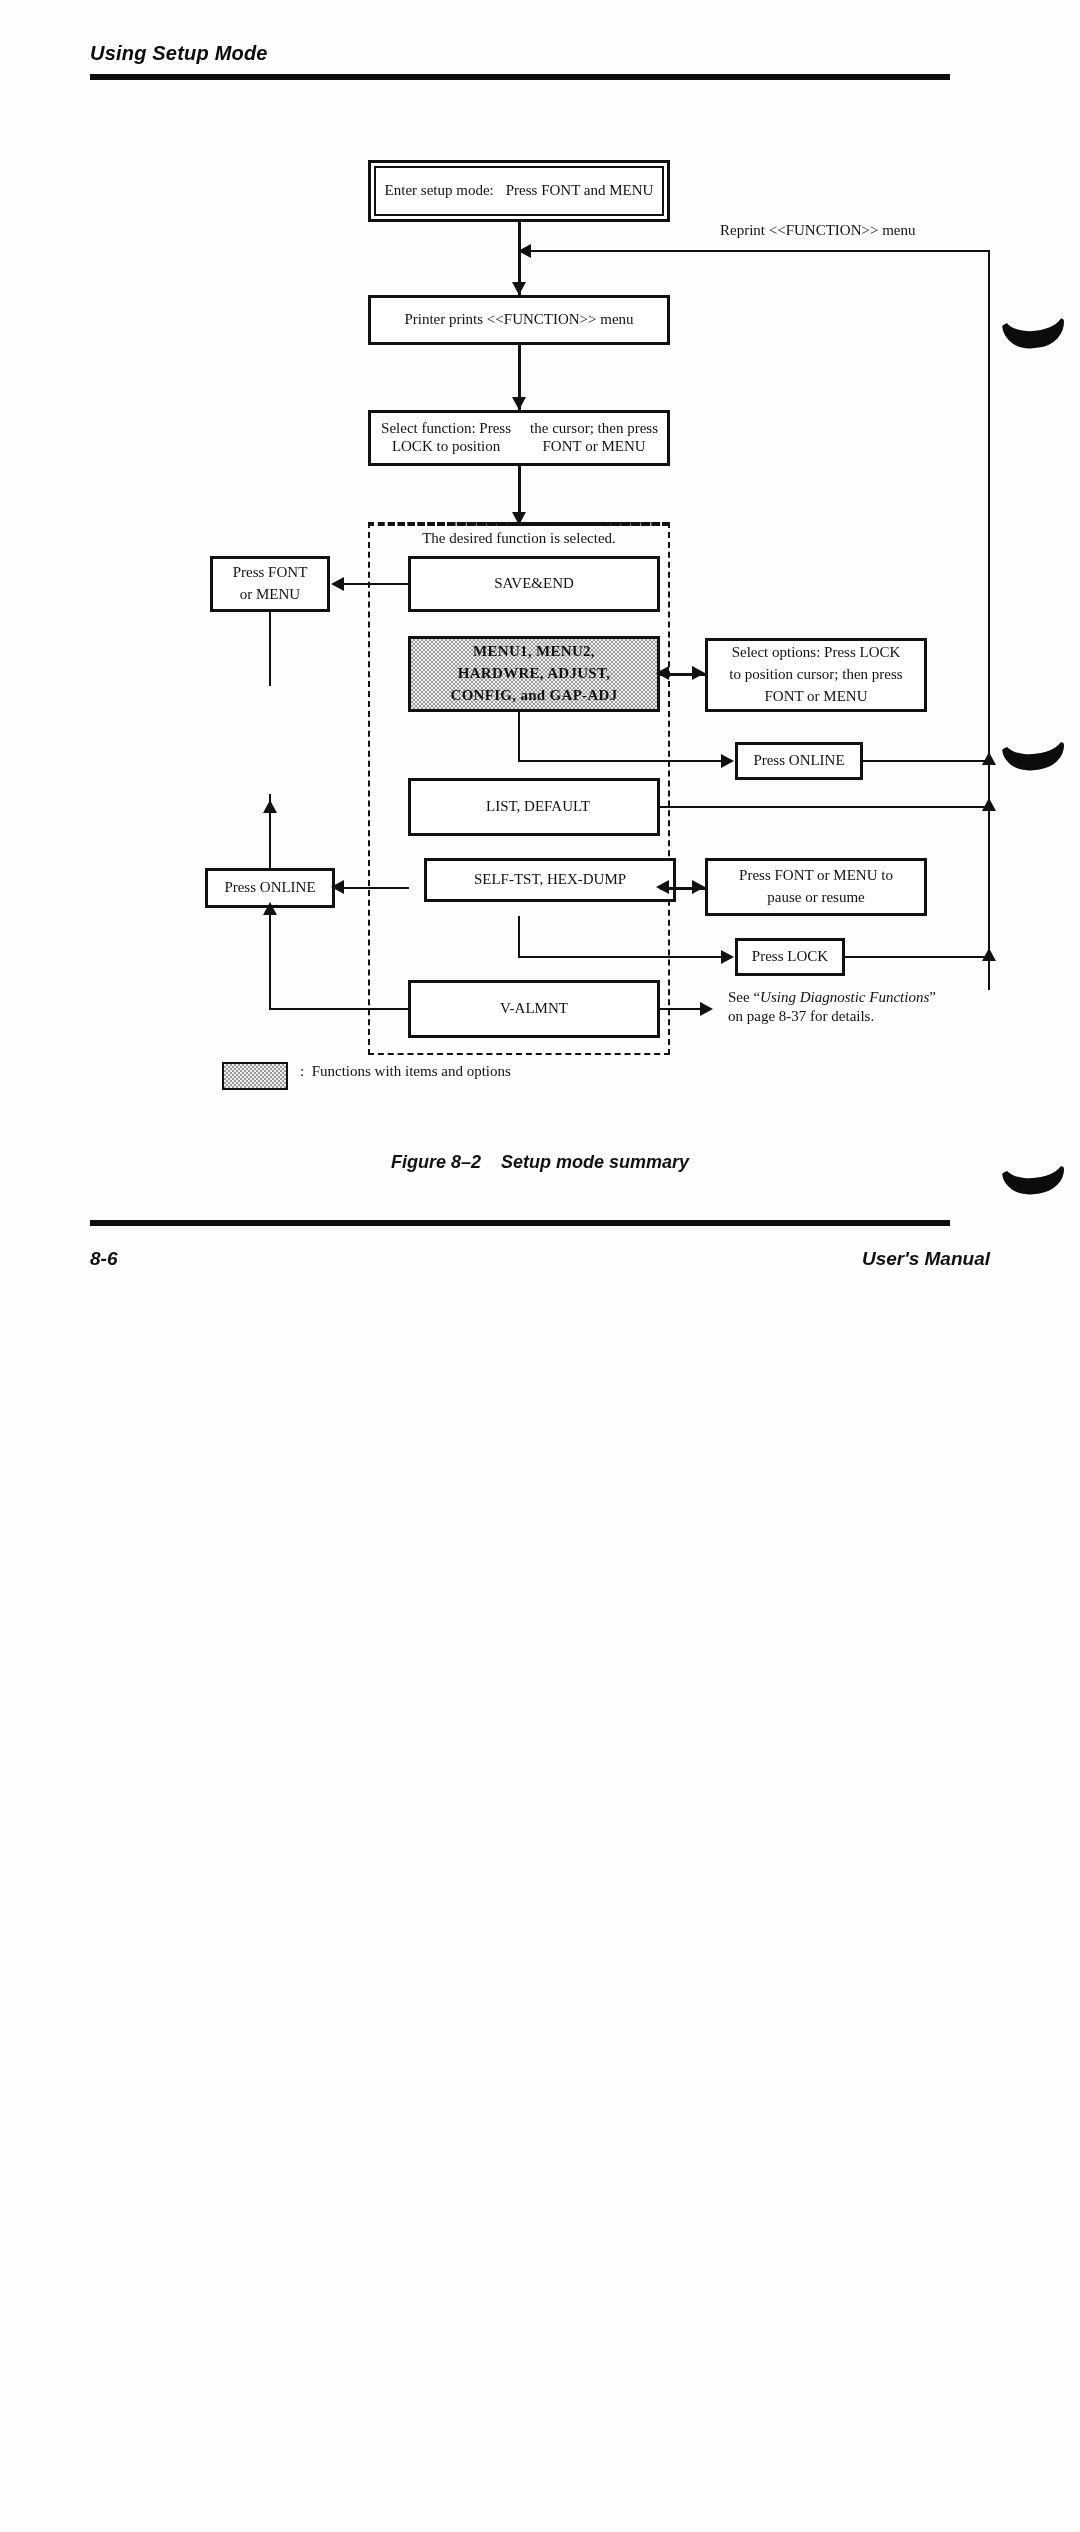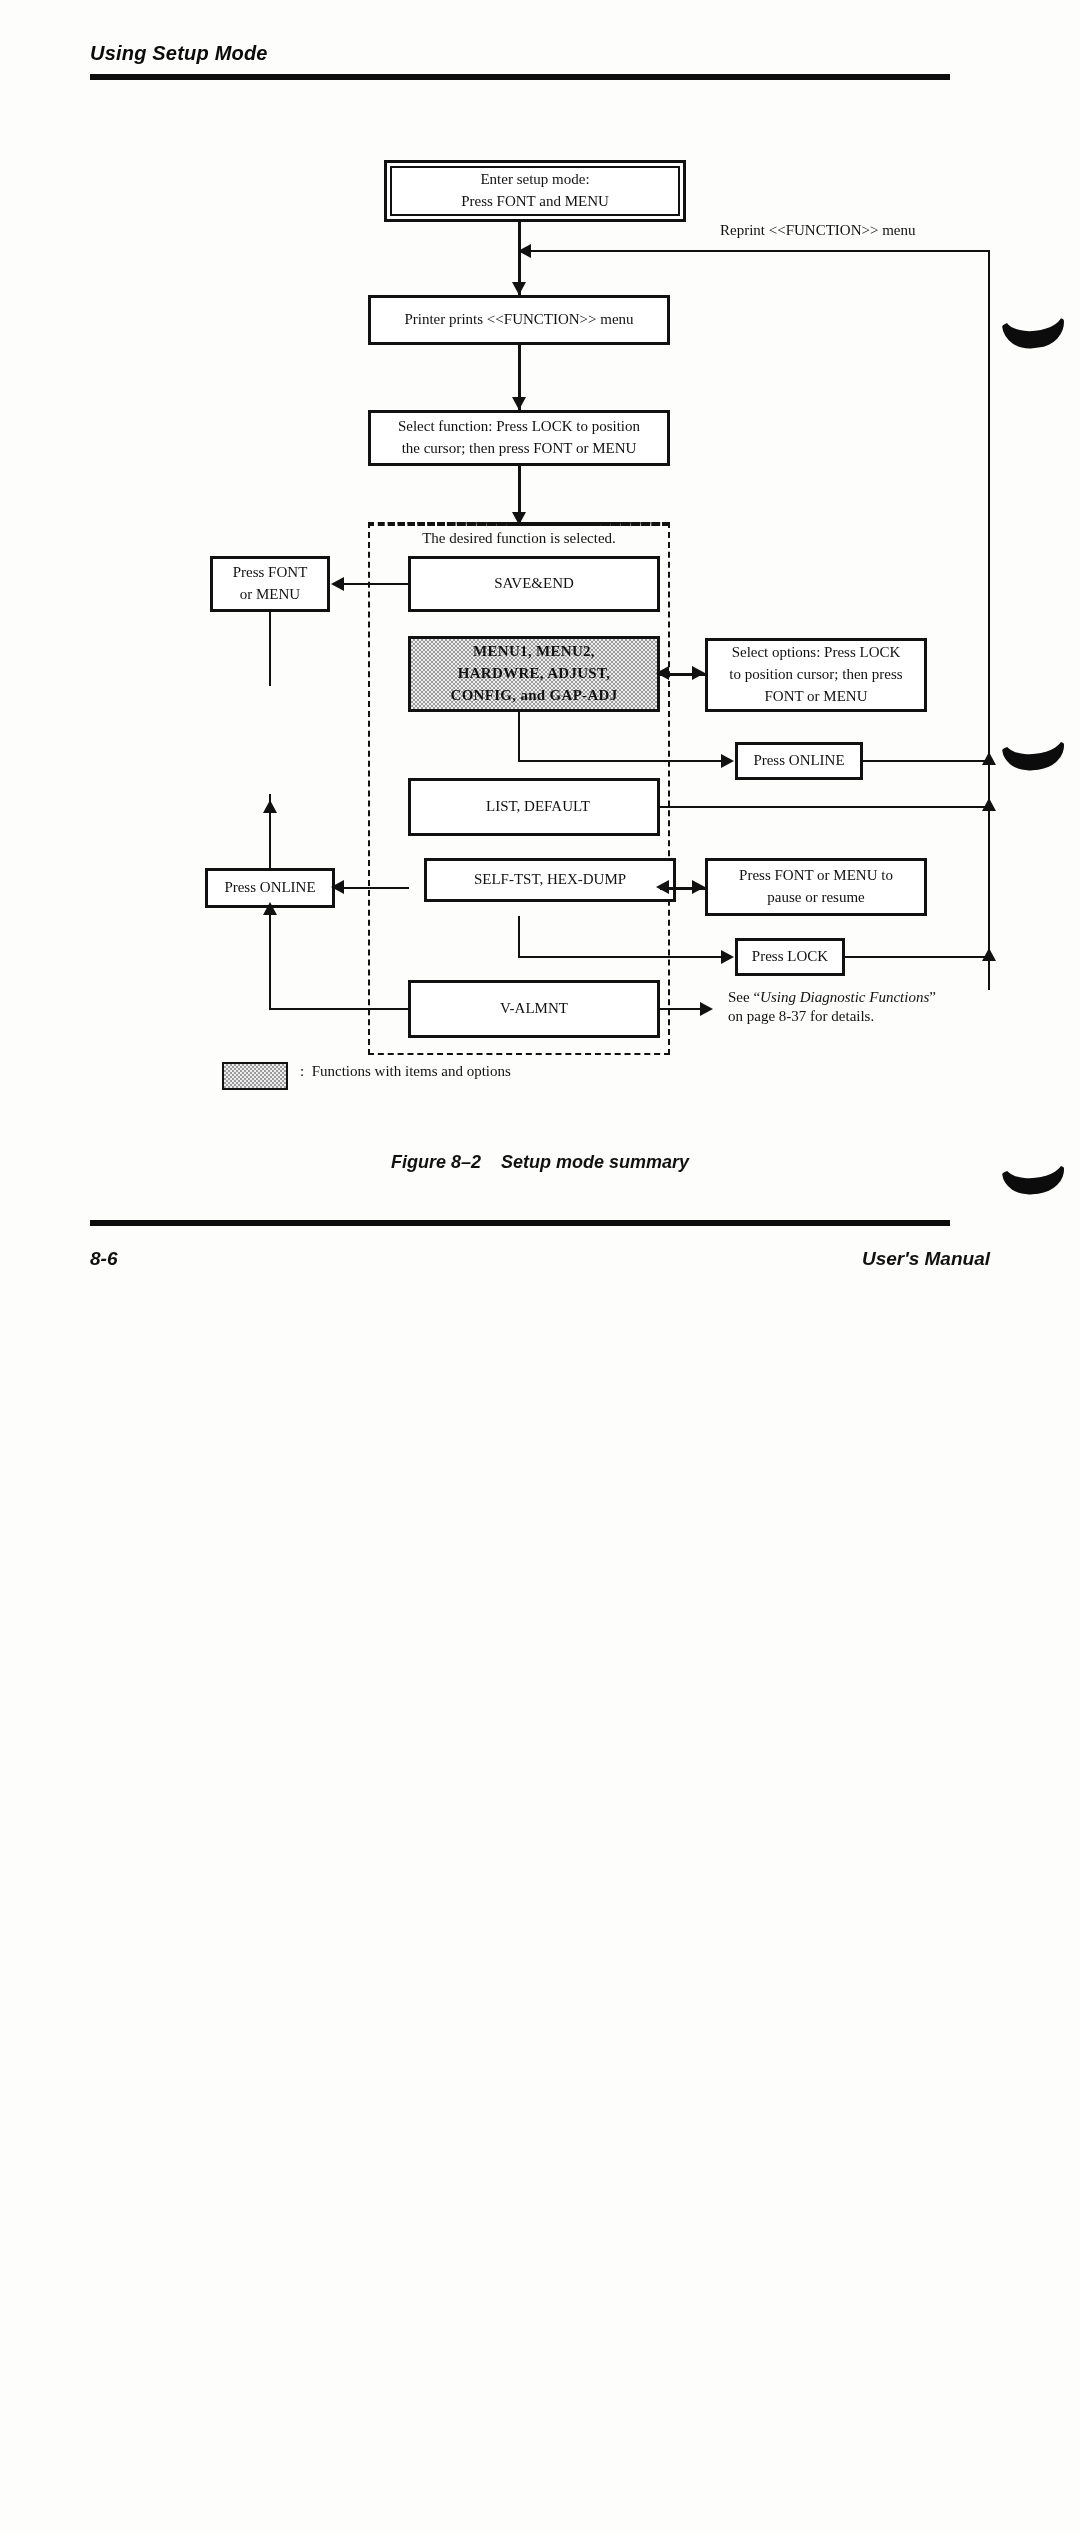--- a/index.html
+++ b/index.html
@@ -142,30 +142,30 @@
   <div class="dashed" style="left:368px;top:522px;width:300px;height:0;"></div>
 
   <div class="dashed" style="left:368px;top:522px;width:302px;height:0;"></div>
 
   <div class="dashed" style="left:368px;top:522px;width:300px;height:0;"></div>
 
   <div class="dashed" style="left:368px;top:522px;width:302px;height:533px;"></div>
 
   <div class="caption-in" style="left:368px;top:530px;width:302px;">The desired function is selected.</div>
 
-  <div class="box dbl" style="left:384px;top:160px;width:302px;height:62px;flex-direction:column;">
+  <div class="box dbl" style="left:368px;top:160px;width:302px;height:62px;flex-direction:row;">
     <span class="t">Enter setup mode:</span>
     <span class="t">Press FONT and MENU</span>
   </div>
 
   <div class="box thick" style="left:368px;top:295px;width:302px;height:50px;">
     <span class="t">Printer prints &lt;&lt;FUNCTION&gt;&gt; menu</span>
   </div>
 
-  <div class="box thick" style="left:368px;top:410px;width:302px;height:56px;flex-direction:column;">
+  <div class="box thick" style="left:368px;top:410px;width:302px;height:56px;flex-direction:row;">
     <span class="t">Select function: Press LOCK to position</span>
     <span class="t">the cursor; then press FONT or MENU</span>
   </div>
 
   <div class="box thick" style="left:210px;top:556px;width:120px;height:56px;flex-direction:column;text-align:right;">
     <span class="t">Press FONT</span>
     <span class="t">or MENU</span>
   </div>
 
 

